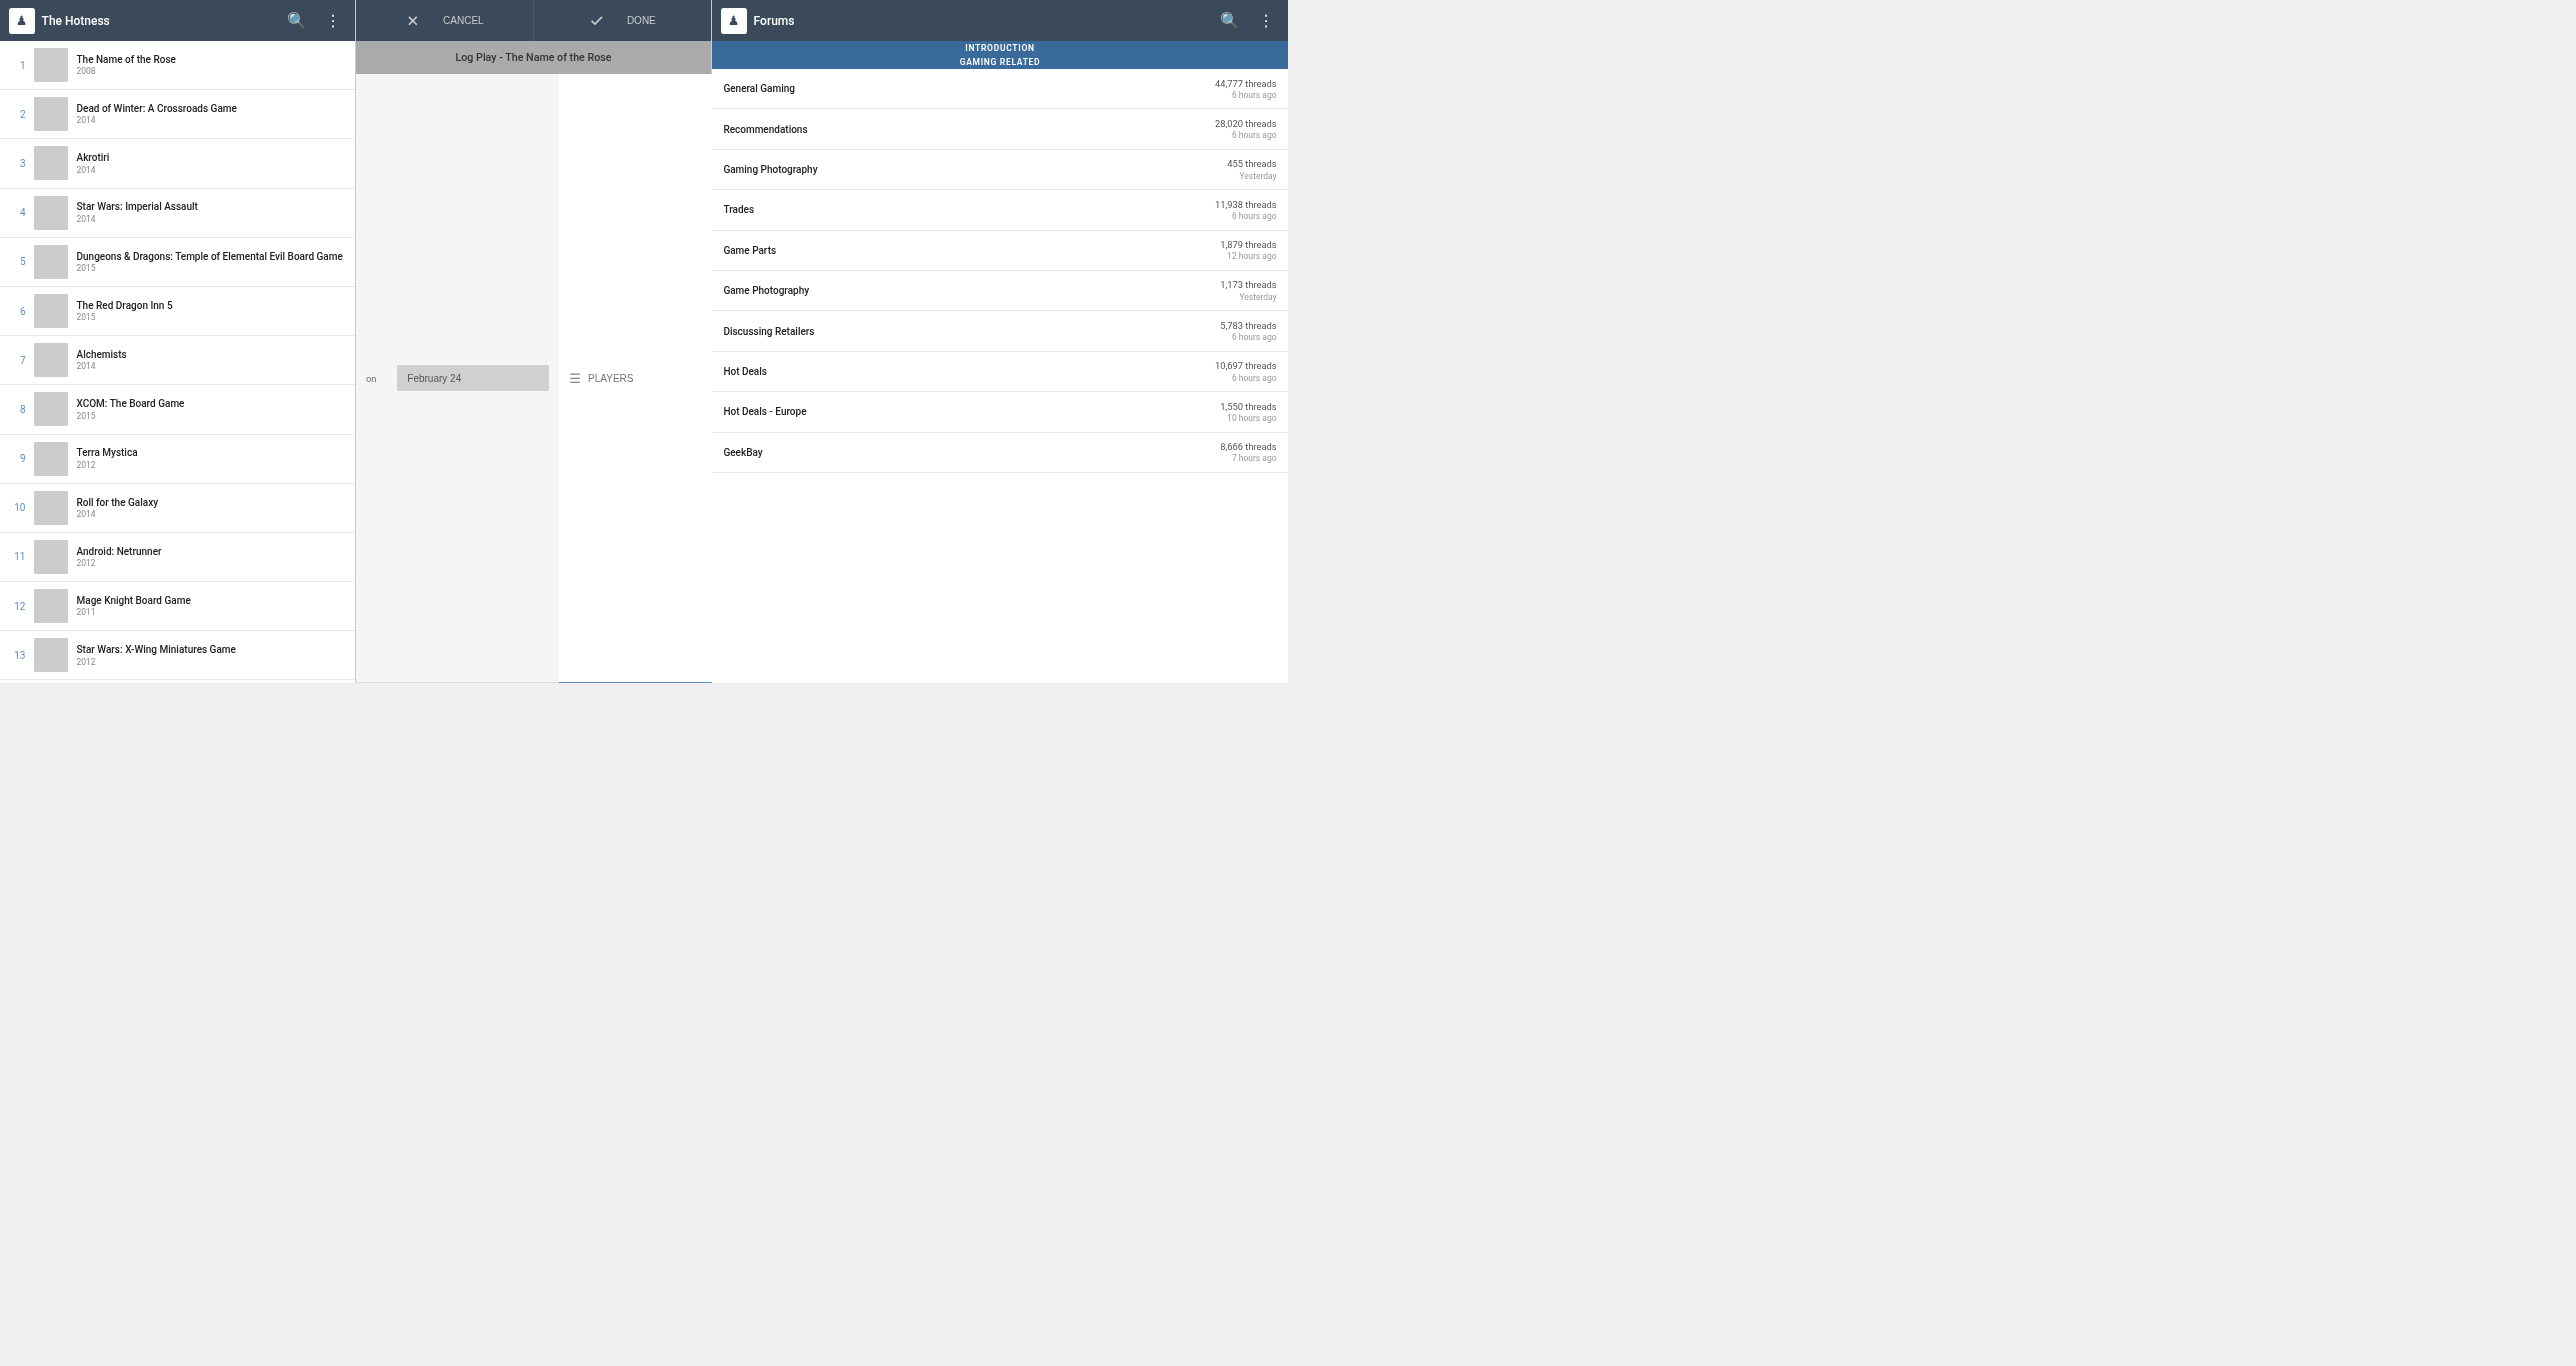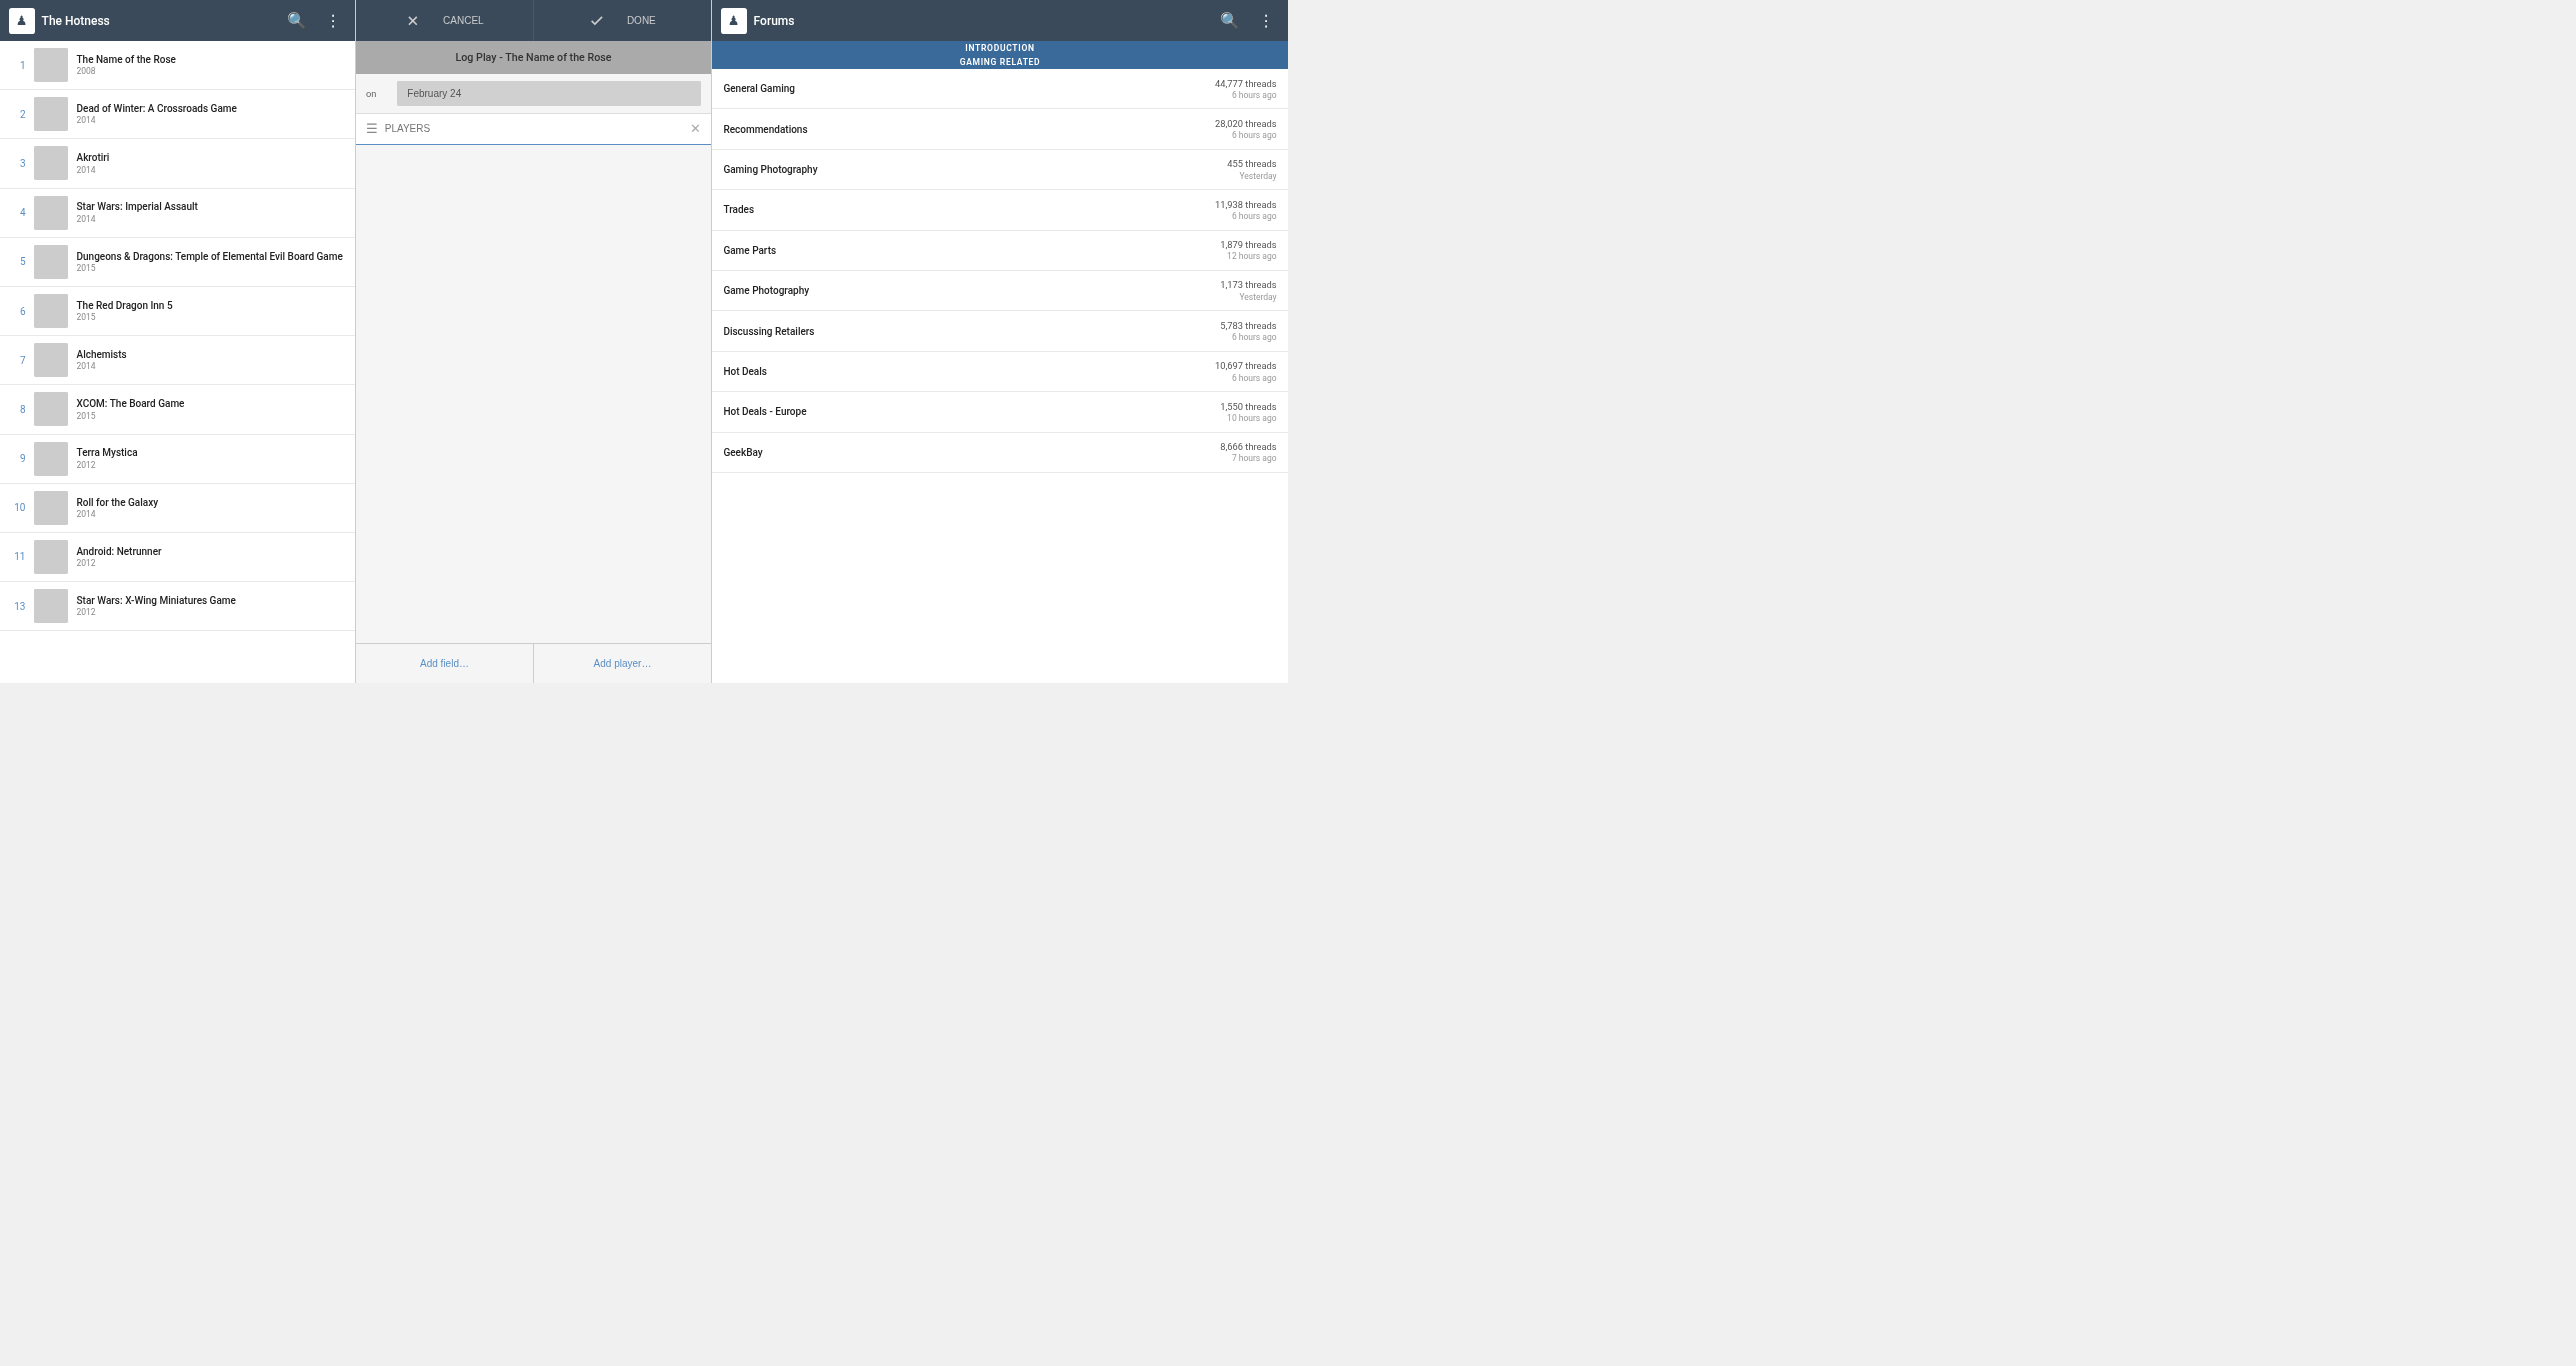--- a/index.html
+++ b/index.html
@@ -139,21 +139,20 @@
       font-size: 10.7px;
       font-weight: 500;
       color: #333;
       flex-shrink: 0;
     }
     .dialog-body {
       background: #f5f5f5;
       flex: 1;
       padding: 0;
       display: flex;
-      flex-direction: column;
     }
     .date-row {
       display: flex;
       align-items: center;
       padding: 7.1px 10px;
       background: #f5f5f5;
       border-bottom: 0.7px solid #ddd;
     }
     .date-label {
       font-size: 9.3px;
@@ -395,20 +394,28 @@
         <div class="game-name">Roll for the Galaxy</div>
         <div class="game-year">2014</div>
       </div>
     </div>
       <div class="game-row">
       <span class="rank-num">11</span>
       <div class="game-thumb"></div>
       <div class="game-info">
         <div class="game-name">Android: Netrunner</div>
         <div class="game-year">2012</div>
+      </div>
+    </div>
+      <div class="game-row">
+      <span class="rank-num">12</span>
+      <div class="game-thumb"></div>
+      <div class="game-info">
+        <div class="game-name">Mage Knight Board Game</div>
+        <div class="game-year">2011</div>
       </div>
     </div>
       <div class="game-row">
       <span class="rank-num">13</span>
       <div class="game-thumb"></div>
       <div class="game-info">
         <div class="game-name">Star Wars: X-Wing Miniatures Game</div>
         <div class="game-year">2012</div>
       </div>
     </div>

